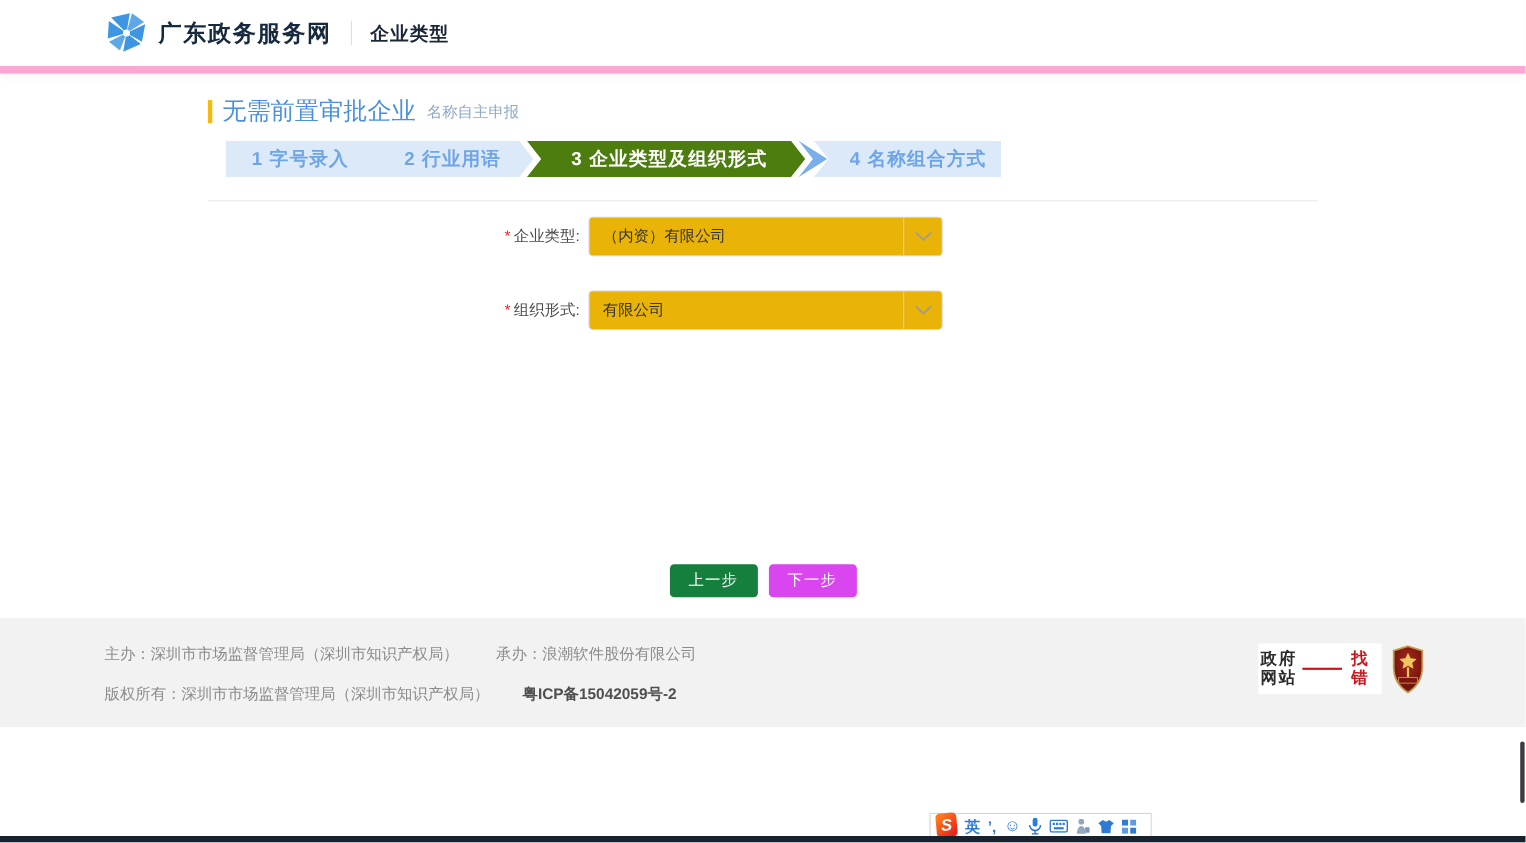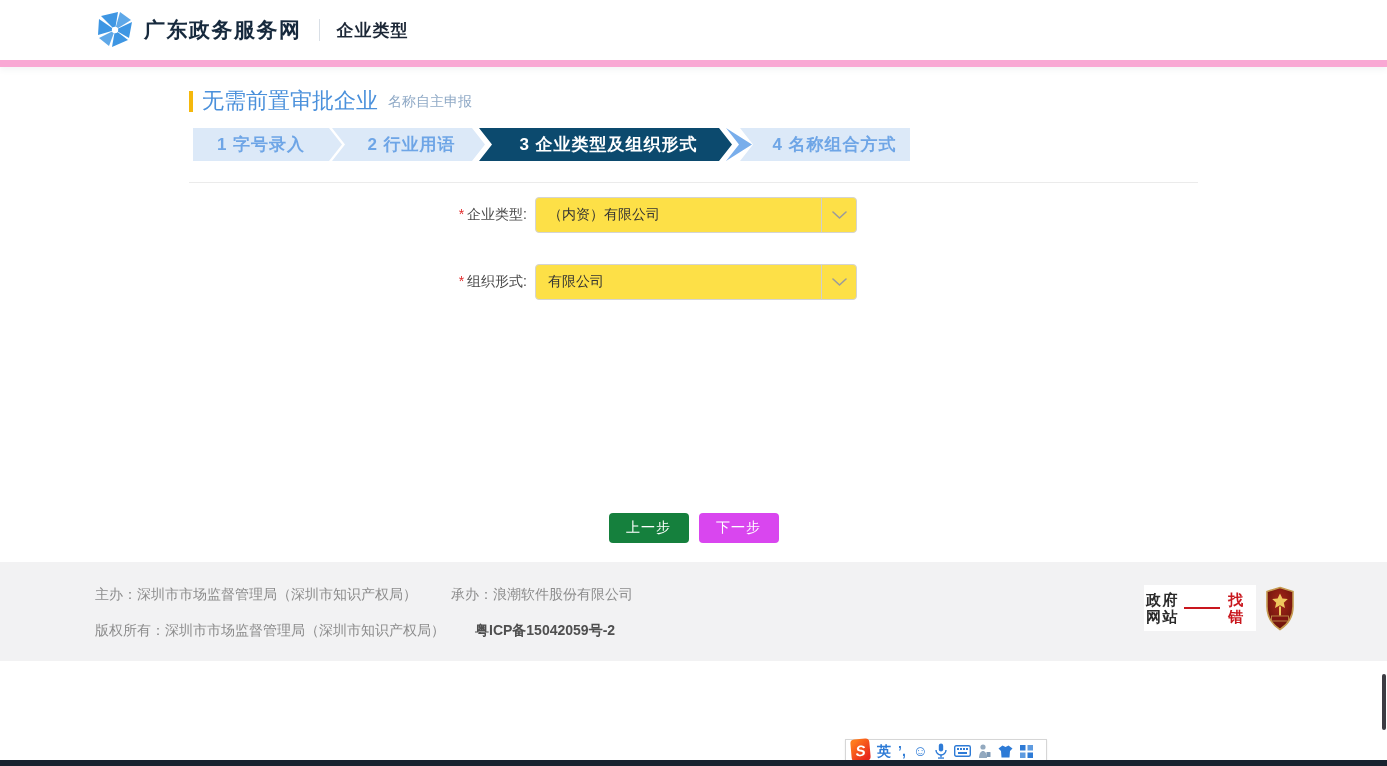--- a/index.html
+++ b/index.html
@@ -23,36 +23,36 @@
   .page-subtitle { font-size:14px; color:#8FA9C6; padding-bottom:3px; }
 
   
   .steps { position:absolute; left:189px; top:128px; width:721px; height:33px; }
   .step { position:absolute; top:0; height:33px; background:#DCE9F8; color:#6EA5E6;
           font-size:17px; font-weight:700; display:flex; align-items:center; justify-content:center;
           letter-spacing:1px; cursor:pointer; }
   .step-tip   { clip-path:polygon(0 0, calc(100% - 13px) 0, 100% 50%, calc(100% - 13px) 100%, 0 100%); padding-right:13px; }
   .step-both  { clip-path:polygon(0 0, calc(100% - 13px) 0, 100% 50%, calc(100% - 13px) 100%, 0 100%, 13px 50%); padding:0 13px 0 19px; }
   .step-notch { clip-path:polygon(0 0, 100% 0, 100% 100%, 0 100%, 13px 50%); padding-left:19px; }
-  .step.s1 { left:4px;   width:149px; }
+  .step.s1 { left:16px;   width:149px; }
   .step.s2 { left:143px; width:153px; }
-  .step.s3 { left:290px; width:253px; background:#0c4a6e; color:#FFFFFF; }
+  .step.s3 { left:290px; width:253px; background:#4d7c0f; color:#FFFFFF; }
   .step.s4 { left:551px; width:170px; }
   .step-arrow { position:absolute; left:537px; top:0; width:26px; height:33px; background:#79AEEB;
           clip-path:polygon(0 0, 100% 50%, 0 100%, 13px 50%); z-index:2; }
 
   .rule { position:absolute; left:189px; top:182px; width:1009px; height:1px; background:#EBEBEB; }
 
   
   .form-row { position:absolute; left:443px; display:flex; align-items:center; }
   .form-row.r1 { top:197px; }
   .form-row.r2 { top:264px; }
   .form-label { width:84px; text-align:right; font-size:14px; color:#4A4A4A; margin-right:8px; white-space:nowrap; }
   .req { color:#E12B2B; margin-right:3px; font-size:14px; }
-  .select { width:322px; height:36px; border:1px solid #D4D4D4; border-radius:4px; background:#fde047;
+  .select { width:322px; height:36px; border:1px solid #D4D4D4; border-radius:4px; background:#eab308;
             display:flex; align-items:stretch; cursor:pointer; }
   .select-value { flex:1; font-size:14px; color:#333; display:flex; align-items:center; padding-left:12px; }
   .select-arrow { width:35px; border-left:1px solid #CFCFCF; display:flex; align-items:center; justify-content:center; }
 
   
   .btn-row { position:absolute; left:0; top:513px; width:1387px; display:flex; justify-content:center; gap:10px; }
   .btn { width:80px; height:30px; border:none; border-radius:4px; color:#fff; font-size:14px;
          font-family:inherit; cursor:pointer; letter-spacing:1px; }
   .btn-prev { background:#15803d; }
   .btn-next { background:#d946ef; }

